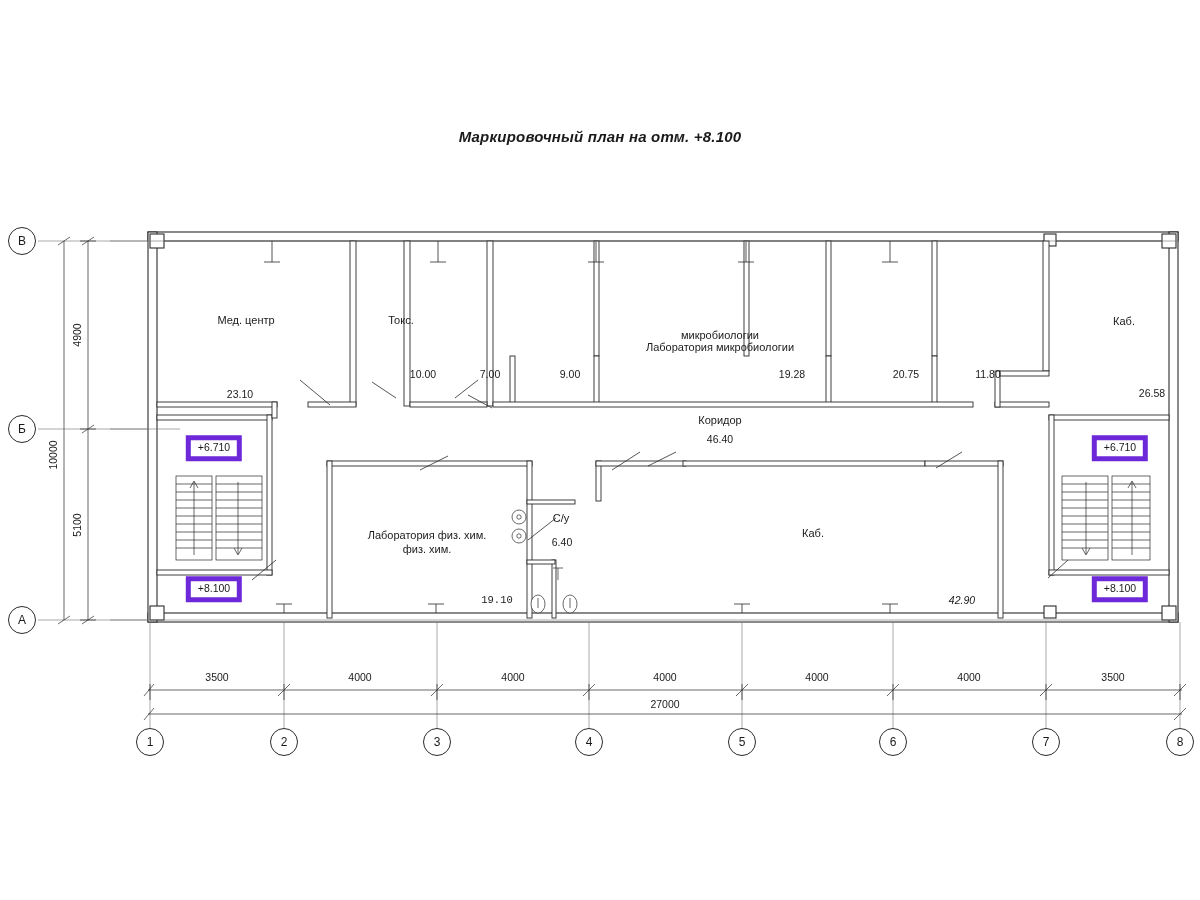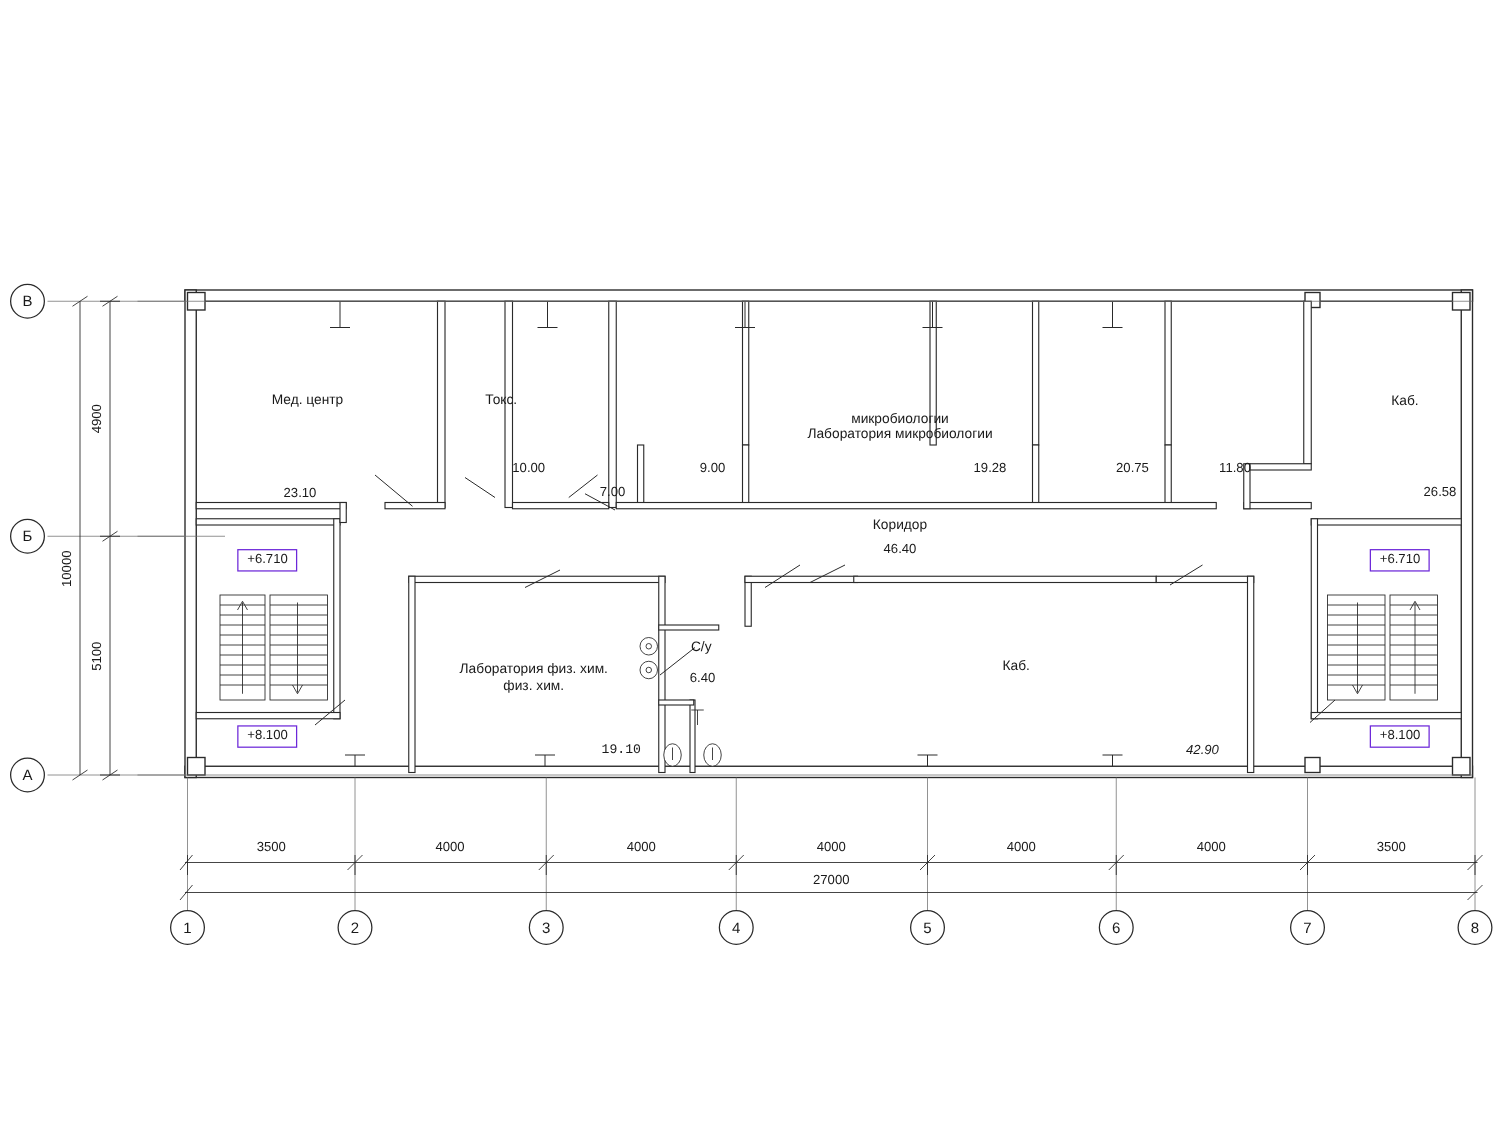--- a/index.html
+++ b/index.html
@@ -47,21 +47,21 @@
     font-size: 10.5px;
   }
   .lbl.vert {
     transform: translate(-50%, -50%) rotate(-90deg);
     font-size: 10.5px;
   }
   .boxlbl {
     position: absolute;
     font-size: 10.5px;
     transform: translate(-50%, -50%);
-    border: 1px solid #6d28d9;
+    border: 5px solid #6d28d9;
     background: #fff;
     padding: 2px 7px 3px 7px;
     white-space: nowrap;
     line-height: 1;
   }
   .circlbl {
     position: absolute;
     width: 26px;
     height: 26px;
     border: 1.2px solid #2a2a2a;
@@ -242,28 +242,29 @@
 
       <path d="M88 241 V620"></path>
       <path d="M82 245 L94 237 M82 433 L94 425 M82 624 L94 616"></path>
       <path d="M80 241 H96 M80 429 H96 M80 620 H96"></path>
 
       <path d="M64 241 V620"></path>
       <path d="M58 245 L70 237 M58 624 L70 616"></path>
     </g>
   </svg>
 
+  <div class="title">Маркировочный план на отм. +8.100</div>
 
   <div class="lbl" style="left:246px; top:321px;">Мед. центр</div>
   <div class="lbl dim" style="left:240px; top:395px;">23.10</div>
 
   <div class="lbl" style="left:401px; top:321px;">Токс.</div>
   <div class="lbl dim" style="left:423px; top:375px;">10.00</div>
 
-  <div class="lbl dim" style="left:490px; top:375px;margin-top:19px;">7.00</div>
+  <div class="lbl dim" style="left:490px; top:375px;">7.00</div>
   <div class="lbl dim" style="left:570px; top:375px;">9.00</div>
 
   <div class="lbl" style="left:720px; top:322px;margin-top:26px;">Лаборатория микробиологии</div>
   <div class="lbl dim" style="left:792px; top:375px;">19.28</div>
 
   <div class="lbl dim" style="left:906px; top:375px;">20.75</div>
   <div class="lbl dim" style="left:988px; top:375px;">11.80</div>
 
   <div class="lbl" style="left:1124px; top:322px;">Каб.</div>
   <div class="lbl dim" style="left:1152px; top:394px;">26.58</div>

